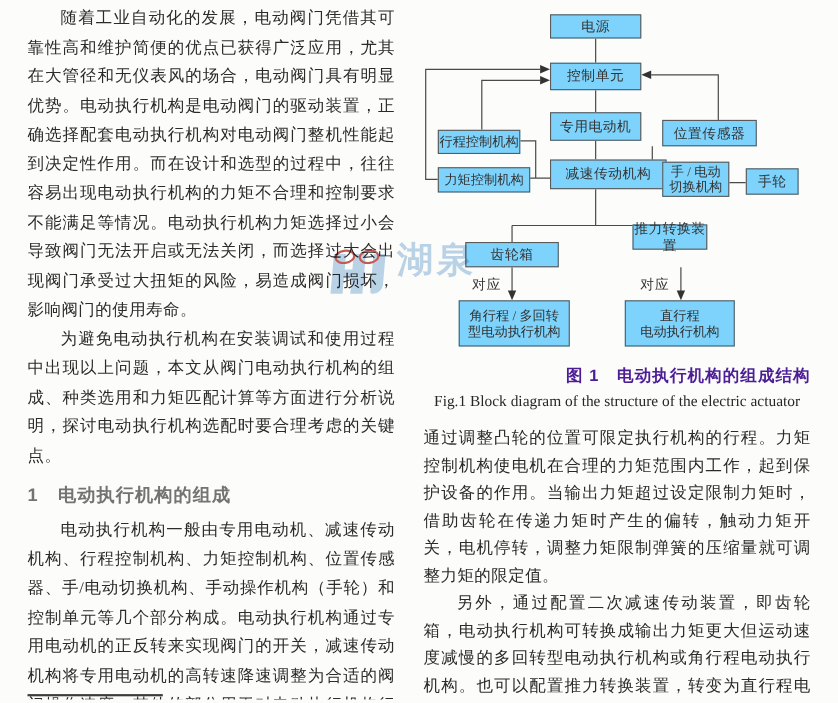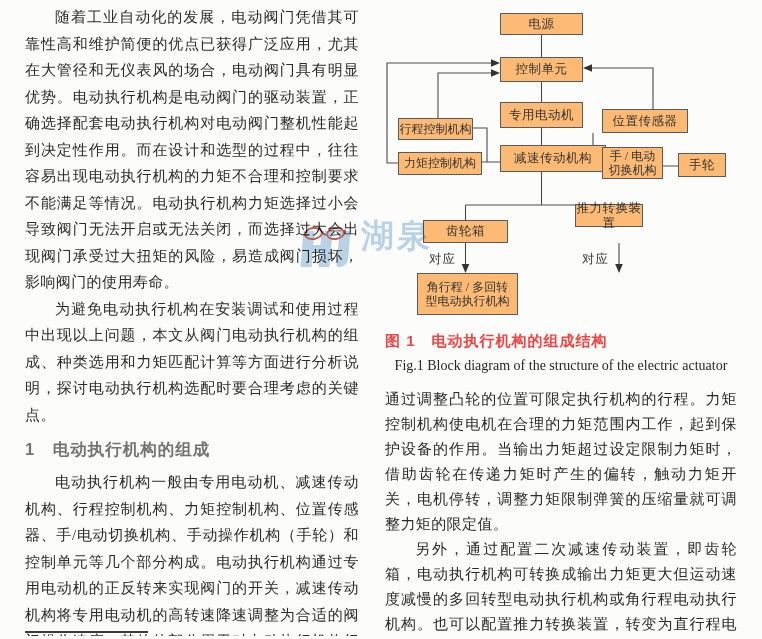--- a/index.html
+++ b/index.html
@@ -30,31 +30,31 @@
     position:absolute; left:25px; top:631px; width:123px; height:0;
     border-top:2px solid #3c3c3c;
   }
 
   
   .col-right { position:absolute; left:385px; top:5px; width:352px; height:632px; overflow:hidden; }
 
   .figure { position:relative; width:348px; height:312px; }
   .figure svg { position:absolute; left:0; top:0; }
   .node {
-    position:absolute; border:1px solid #5a5a5a; background:#fdba74;
+    position:absolute; border:1px solid #5a5a5a; background:#7dd3fc;
     display:flex; align-items:center; justify-content:center;
     text-align:center; font-size:12.5px; line-height:14.5px;
     white-space:pre-line; color:#333; letter-spacing:0.5px;
   }
   .node.small { font-size:12px; letter-spacing:0; }
   .edge-label { position:absolute; font-size:12.5px; color:#333; letter-spacing:1px; }
 
   .cap-zh {
-    text-align:left; font-family:"Liberation Sans","DejaVu Sans",sans-serif;
-    font-weight:bold; font-size:15px; color:#ef4444; margin-top:15px; letter-spacing:1px;
+    text-align:right; font-family:"Liberation Sans","DejaVu Sans",sans-serif;
+    font-weight:bold; font-size:15px; color:#4c1d95; margin-top:15px; letter-spacing:1px;
   }
   .cap-en { text-align:center; font-size:14px; color:#262626; margin-top:7px; }
 
   .rtext { margin-top:13px; }
   .rtext p.body { font-size:15px; line-height:25px; letter-spacing:0.4px; }
 
   
   .watermark {
     position:absolute; left:299px; top:219px; z-index:3;
     display:flex; align-items:flex-start;
@@ -121,20 +121,22 @@
       <div class="node small" style="left:13px;top:113px;width:75px;height:22px">行程控制机构</div>
       <div class="node small" style="left:13px;top:147px;width:84px;height:23px">力矩控制机构</div>
       <div class="node" style="left:115px;top:140px;width:106px;height:27px">减速传动机构</div>
       <div class="node small" style="left:217px;top:142px;width:61px;height:32px">手 / 电动
 切换机构</div>
       <div class="node" style="left:293px;top:148px;width:48px;height:24px">手轮</div>
       <div class="node" style="left:38px;top:215px;width:85px;height:23px">齿轮箱</div>
       <div class="node" style="left:190px;top:199px;width:68px;height:23px">推力转换装置</div>
       <div class="node small" style="left:32px;top:268px;width:101px;height:42px">角行程 / 多回转
 型电动执行机构</div>
+      <div class="node small" style="left:183px;top:268px;width:100px;height:42px">直行程
+电动执行机构</div>
 
       <span class="edge-label" style="left:44px;top:246px">对应</span>
       <span class="edge-label" style="left:197px;top:246px">对应</span>
     </div>
 
     <div class="cap-zh">图 1　电动执行机构的组成结构</div>
     <div class="cap-en">Fig.1  Block diagram of the structure of the electric actuator</div>
 
     <div class="rtext">
       <p class="body cont">通过调整凸轮的位置可限定执行机构的行程。力矩控制机构使电机在合理的力矩范围内工作，起到保护设备的作用。当输出力矩超过设定限制力矩时，借助齿轮在传递力矩时产生的偏转，触动力矩开关，电机停转，调整力矩限制弹簧的压缩量就可调整力矩的限定值。</p>

